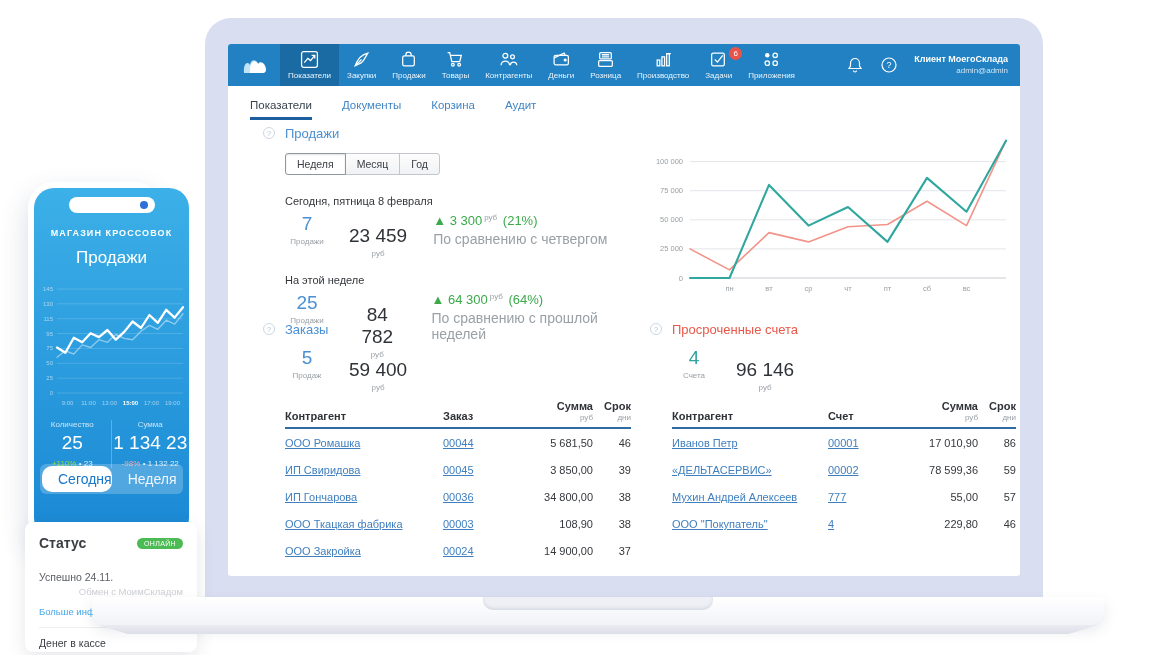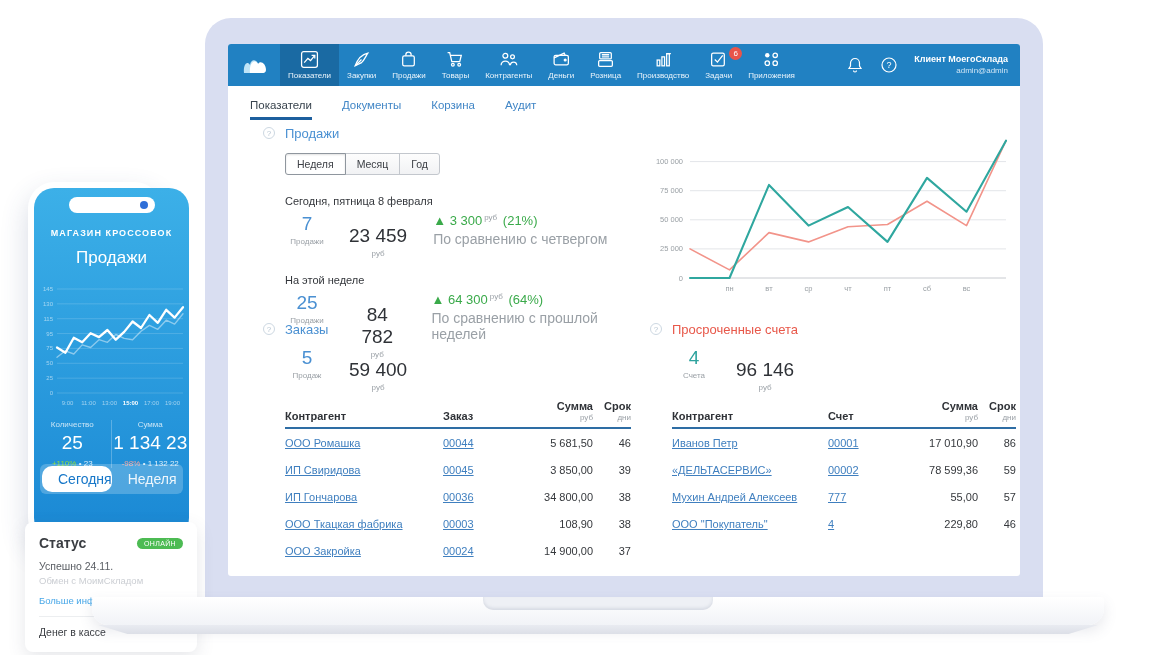--- a/index.html
+++ b/index.html
@@ -118,22 +118,22 @@
   .ptab.active { background:#fff; color:#1777c8; }
 
   
   #status-card { position:absolute; left:25px; top:522px; width:172px; height:130px;
     background:#fff; border-radius:8px; z-index:30; padding:13px 14px;
     box-shadow:0 6px 18px rgba(60,70,90,.13); }
   .sc-head { display:flex; align-items:center; justify-content:space-between; }
   .sc-title { font-size:14px; font-weight:bold; color:#3a3d42; }
   .sc-badge { background:#4cbb53; color:#fff; font-size:7px; letter-spacing:.05em;
     text-transform:uppercase; padding:2px 7px; border-radius:8px; }
-  .sc-line1 { font-size:10.5px; color:#5a5e64; margin-top:9px; }
-  .sc-line2 { font-size:9.5px; color:#cbced3; margin-top:3px; }
+  .sc-line1 { font-size:10.5px; color:#5a5e64; margin-top:20px; }
+  .sc-line2 { font-size:9.5px; color:#cbced3; margin-top:3px;text-align:right; }
   .sc-link { font-size:9.5px; color:#49a8e8; margin-top:9px; cursor:pointer; }
   .sc-divider { height:1px; background:#eceef0; margin:10px 0 9px; }
   .sc-footer { font-size:10.5px; color:#3a3d42; }
 </style>
 </head>
 <body>
 
 <div id="laptop">
   <div id="screen">
 

